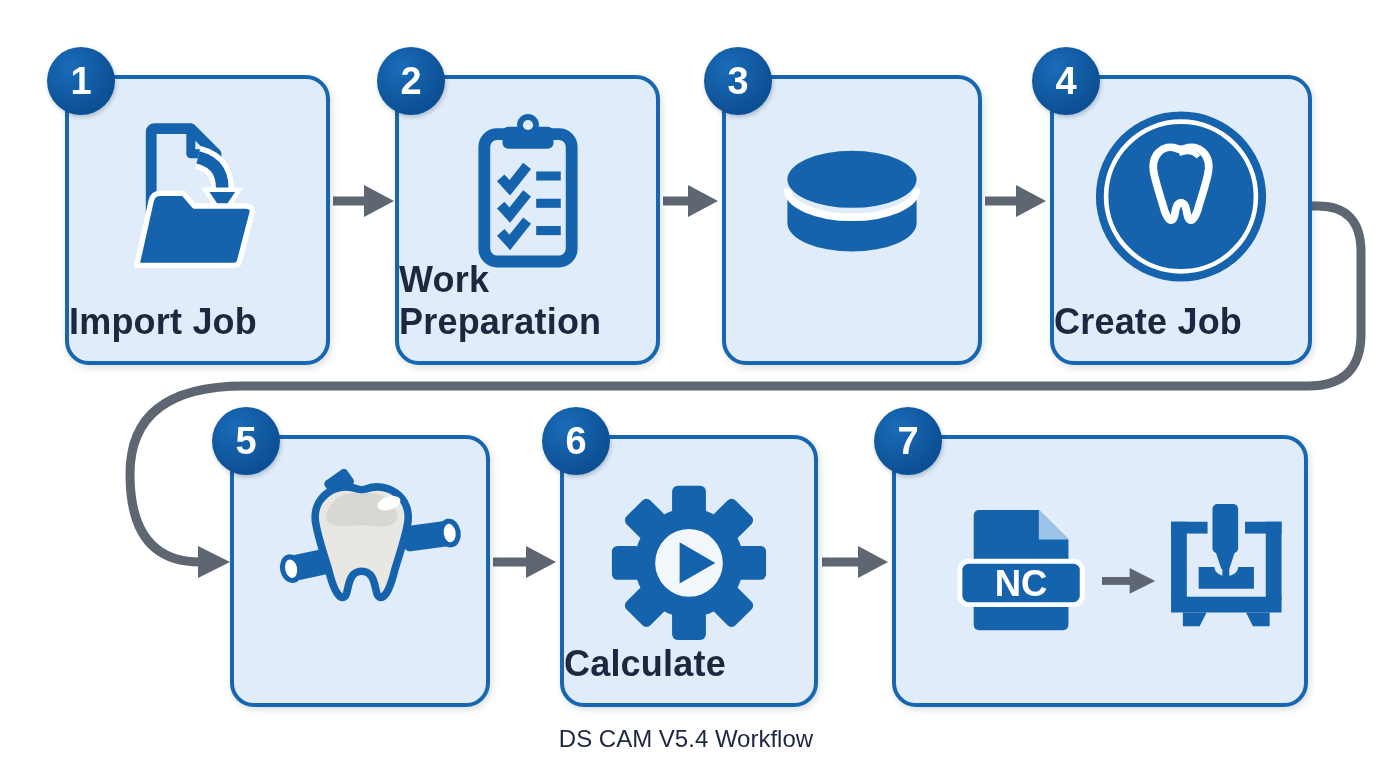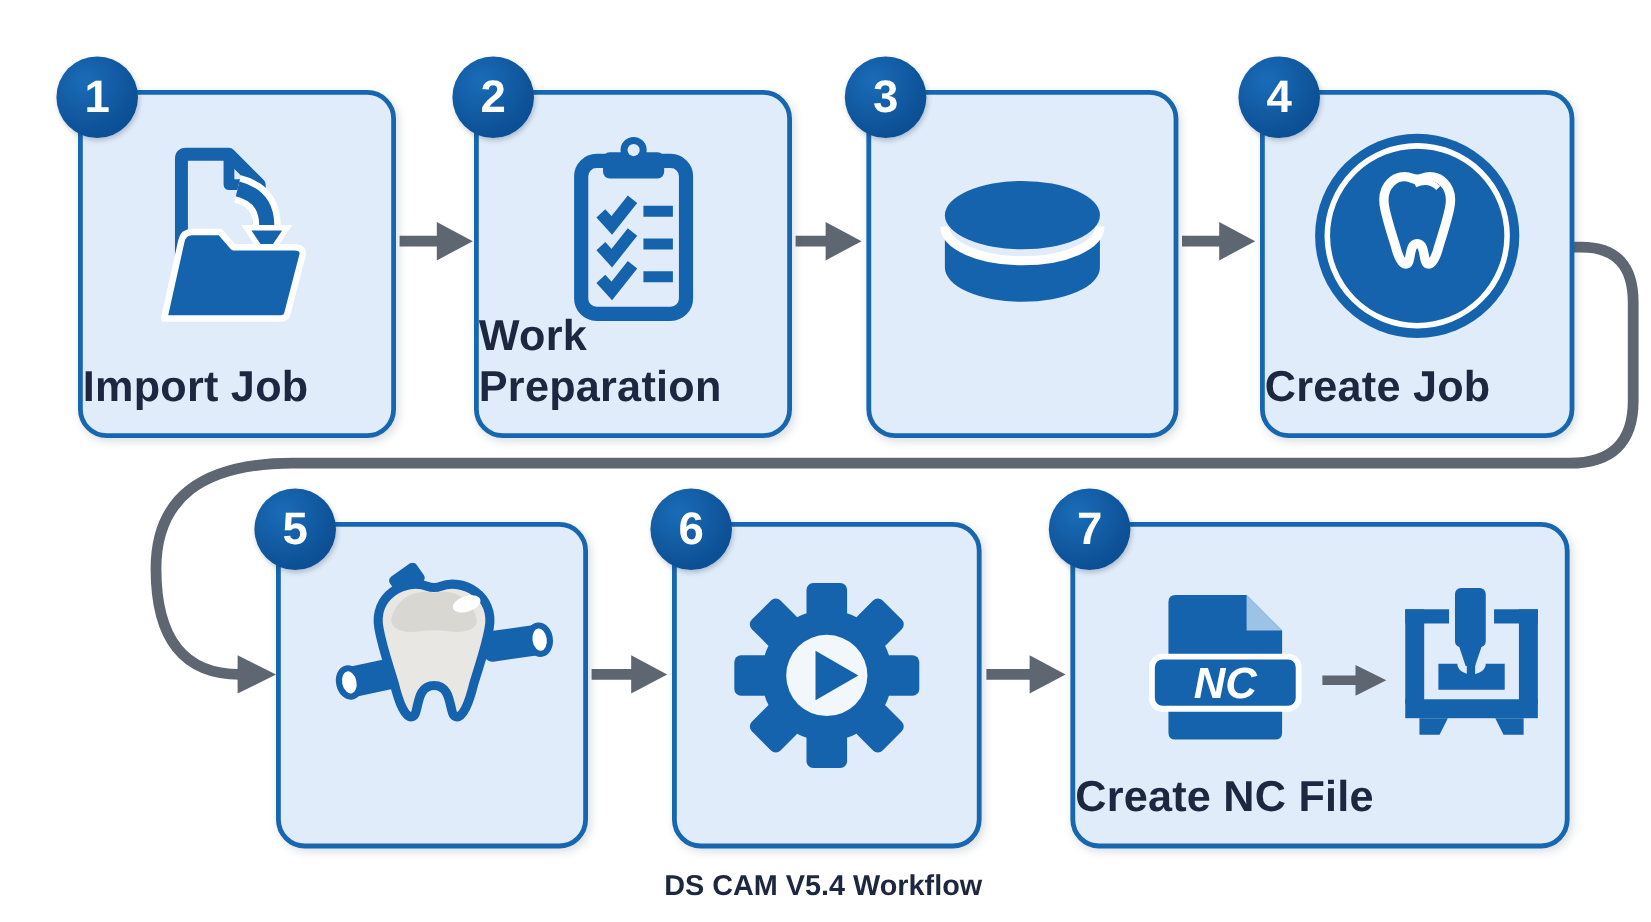--- a/index.html
+++ b/index.html
@@ -33,21 +33,21 @@
     box-shadow:1px 2px 4px rgba(20,40,70,.25);
   }
   .step-label{
     position:absolute;left:0;right:0;bottom:18px;
     text-align:left;font-size:36px;font-weight:600;
     color:var(--label-text);letter-spacing:.2px;
   }
   .icon-wrap{position:absolute;left:50%;transform:translateX(-50%);}
   .caption{
     position:absolute;left:486px;top:725px;width:400px;
-    text-align:center;font-size:24px;font-weight:700;color:var(--label-text);
+    text-align:center;font-size:24px;font-weight:400;color:var(--label-text);
   }
   svg .blue{fill:var(--icon-blue);}
   svg .blue-stroke{stroke:var(--icon-blue);fill:none;}
   svg .gray{fill:var(--arrow-gray);}
   svg .gray-stroke{stroke:var(--arrow-gray);fill:none;}
 </style>
 </head>
 <body>
 
 <div class="canvas">
@@ -184,25 +184,26 @@
             <rect x="-9" y="-41" width="18" height="16" rx="3" transform="rotate(225)"></rect>
             <rect x="-9" y="-41" width="18" height="16" rx="3" transform="rotate(270)"></rect>
             <rect x="-9" y="-41" width="18" height="16" rx="3" transform="rotate(315)"></rect>
           </g>
           <circle r="29" class="blue"></circle>
           <circle r="18" fill="#f2f7fc"></circle>
           <path d="M-5,-11 L14,0 L-5,11 Z" class="blue"></path>
         </g>
       </svg>
     </div>
+    <div class="step-label">Calculate</div>
   </div>
 
   <div class="card" style="left:892px;top:435px;width:416px;height:272px;">
     <div class="badge">7</div>
-    <div class="icon-wrap" style="top:49px;font-style:italic;">
+    <div class="icon-wrap" style="top:63px;">
       <svg width="376" height="148" viewBox="0 0 380 150">
 
         <g>
           <path d="M62,14 Q62,8 68,8 H128 L158,38 V124 Q158,130 152,130 H68 Q62,130 62,124 Z" class="blue"></path>
           <path d="M128,8 L158,38 H128 Z" fill="#9cc3e6"></path>
           <rect x="48" y="60" width="124" height="44" rx="9" class="blue" stroke="#ffffff" stroke-width="5"></rect>
           <text x="110" y="95" text-anchor="middle" fill="#ffffff" font-size="37" font-weight="bold" font-family="&quot;Liberation Sans&quot;,sans-serif">NC</text>
         </g>
 
         <g>
@@ -218,17 +219,16 @@
           <rect x="96" y="18" width="16" height="80" class="blue"></rect>
           <rect x="0" y="18" width="37" height="12" class="blue"></rect>
           <rect x="75" y="18" width="37" height="12" class="blue"></rect>
           <rect x="0" y="94" width="112" height="16" class="blue"></rect>
           <polygon points="12,110 36,110 29,124 12,124" class="blue"></polygon>
           <polygon points="76,110 100,110 100,124 83,124" class="blue"></polygon>
           <path d="M28,64 H44 A12,9 0 0 0 68,64 H84 V86 H28 Z" class="blue"></path>
         </g>
       </svg>
     </div>
-    <div class="step-label">Create NC File</div>
   </div>
 
   <div class="caption">DS CAM V5.4 Workflow</div>
 </div>
 
 </body></html>

